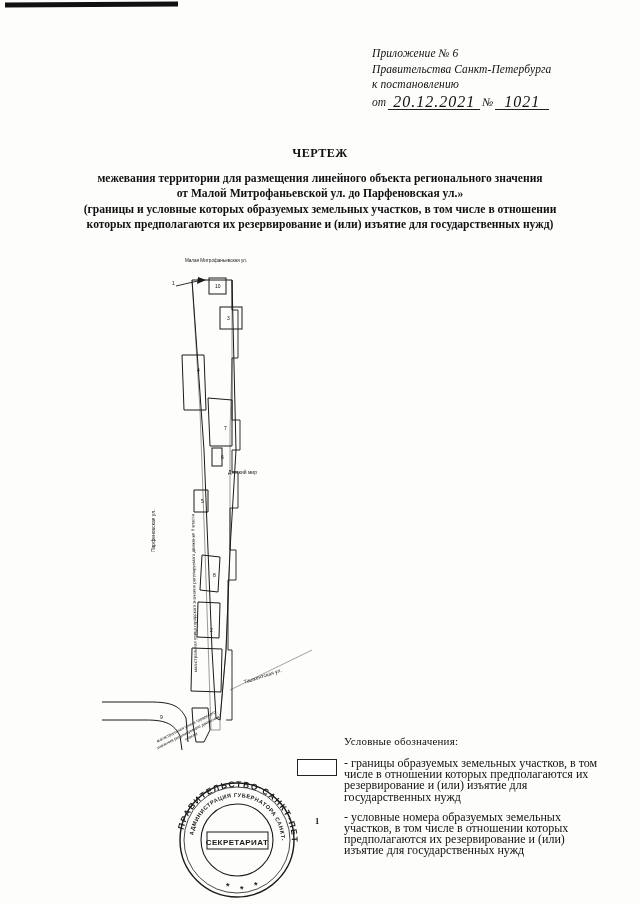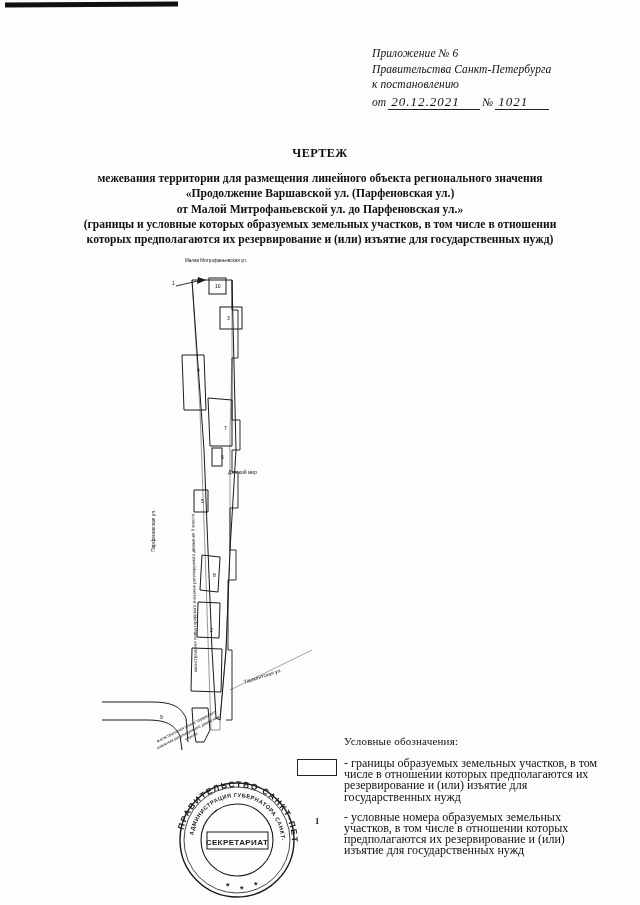--- a/index.html
+++ b/index.html
@@ -17,22 +17,22 @@
   }
   
   .header{
     position:absolute;left:372px;top:46px;width:250px;
     font-size:11.5px;line-height:15.5px;letter-spacing:.1px;font-style:italic;
   }
   .header div{white-space:nowrap;}
   .dateline{display:flex;align-items:flex-end;margin-top:1px;}
   .dateline .lbl{font-size:11.5px;}
   .ul{
-    border-bottom:1px solid #222;
-    font-size:13px;padding:0 3px 0 3px;margin:0 2px;
+    border-bottom:1px solid #222;text-align:center;
+    font-size:16px;padding:0 3px 0 3px;margin:0 2px;
     letter-spacing:1px;
   }
   .ul.date{width:86px;}
   .ul.num{width:48px;}
   
   .title-block{
     position:absolute;left:0;top:146px;width:640px;text-align:center;
     font-weight:bold;font-size:11.6px;line-height:15.2px;
   }
   .title-block .t1{font-size:12.2px;letter-spacing:.4px;margin-bottom:10px;}
@@ -104,21 +104,20 @@
     <span class="lbl" style="position:static;font-family:'Liberation Serif',serif;">от</span>
     <span class="ul date">20.12.2021</span>
     <span style="font-size:11.5px;">№</span>
     <span class="ul num">1021</span>
   </div>
 </div>
 
 <div class="title-block">
   <div class="t1">ЧЕРТЕЖ</div>
   <div class="tline">межевания территории для размещения линейного объекта регионального значения</div>
-  <div class="tline">«Продолжение Варшавской ул. (Парфеновская ул.)</div>
   <div class="tline">от Малой Митрофаньевской ул. до Парфеновская ул.»</div>
   <div class="tline">(границы и условные которых образуемых земельных участков, в том числе в отношении</div>
   <div class="tline">которых предполагаются их резервирование и (или) изъятие для государственных нужд)</div>
 </div>
 
 <div class="map">
   <svg width="260" height="540" viewBox="0 0 260 540">
     <g fill="none" stroke="#1a1a1a" stroke-width="1">
 
       <path d="M112,30 L152,30 L156,200 L150,300 L146,400 L140,470 L136,468

